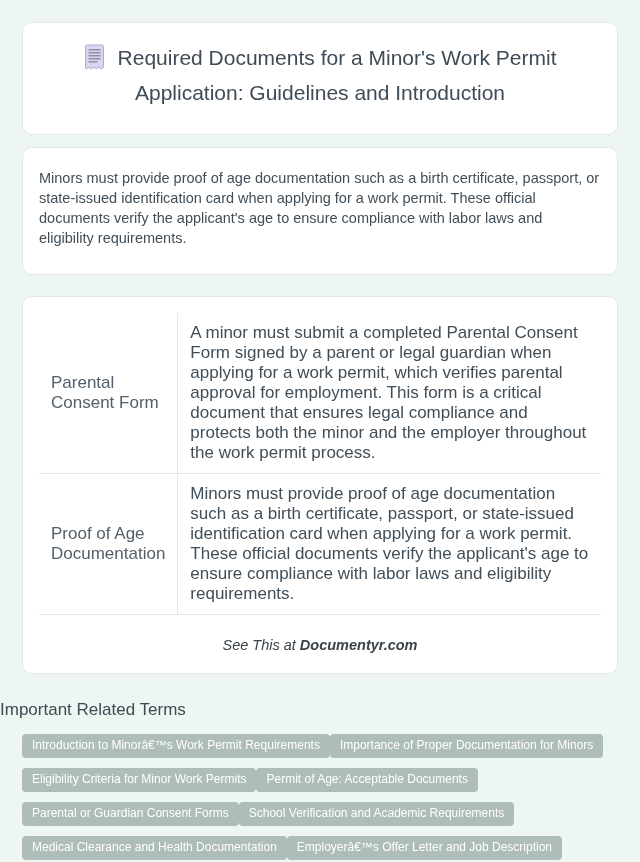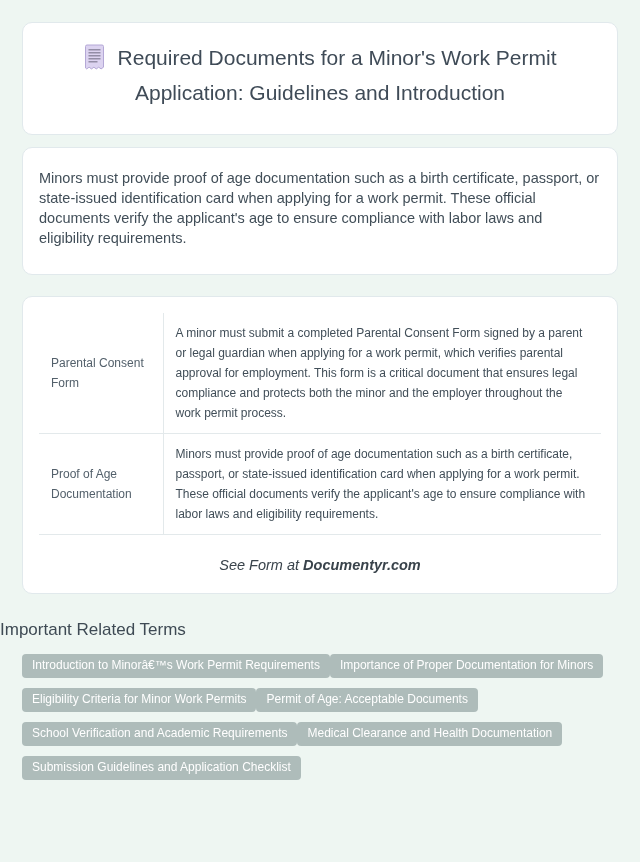--- a/index.html
+++ b/index.html
@@ -23,21 +23,21 @@
   .page-title{
     font-size:21px;line-height:30px;color:var(--title_text);font-weight:400;
   }
   .receipt{display:inline-block;vertical-align:-5px;margin-right:13px;}
   .summary-card{margin-top:12px;padding:20px 16px 26px;}
   .body-text{font-size:14.5px;line-height:20px;color:var(--body_text);}
   .details-card{margin-top:21px;padding:16px 16px 20px;}
   table.terms{border-collapse:collapse;width:100%;}
   table.terms td{
     padding:10px 12px;border-bottom:1px solid var(--table_border);
-    vertical-align:middle;font-size:12px;line-height:20px;
+    vertical-align:middle;font-size:17px;line-height:20px;
   }
   td.term-cell{width:124px;color:var(--term_text);border-right:1px solid var(--table_border);}
   .see-more{
     text-align:center;font-style:italic;font-size:14.5px;
     color:#39434b;margin-top:22px;
   }
   .see-more .site{font-weight:700;}
   .related-heading{
     font-size:17px;font-weight:500;
     color:#3e4a54;margin-top:26px;
@@ -81,27 +81,29 @@
         <td class="term-cell">Parental Consent Form</td>
         <td class="desc-cell">A minor must submit a completed Parental Consent Form signed by a parent or legal guardian when applying for a work permit, which verifies parental approval for employment. This form is a critical document that ensures legal compliance and protects both the minor and the employer throughout the work permit process.</td>
       </tr>
       <tr>
         <td class="term-cell">Proof of Age Documentation</td>
         <td class="desc-cell">Minors must provide proof of age documentation such as a birth certificate, passport, or state-issued identification card when applying for a work permit. These official documents verify the applicant's age to ensure compliance with labor laws and eligibility requirements.</td>
       </tr>
     </tbody>
   </table>
   <div class="see-more">
-    <span>See Form at </span><span class="site">Documentyr.com</span>
+    <span>See This at </span><span class="site">Documentyr.com</span>
   </div>
 </div>
 
 <div class="related-heading">Important Related Terms</div>
 
 <div class="pills">
   <span class="pill">Introduction to Minorâ€™s Work Permit Requirements</span>
   <span class="pill">Importance of Proper Documentation for Minors</span>
   <span class="pill">Eligibility Criteria for Minor Work Permits</span>
   <span class="pill">Permit of Age: Acceptable Documents</span>
+  <span class="pill">Parental or Guardian Consent Forms</span>
   <span class="pill">School Verification and Academic Requirements</span>
   <span class="pill">Medical Clearance and Health Documentation</span>
+  <span class="pill">Employerâ€™s Offer Letter and Job Description</span>
   <span class="pill">Submission Guidelines and Application Checklist</span>
 </div>
 
 </body></html>

